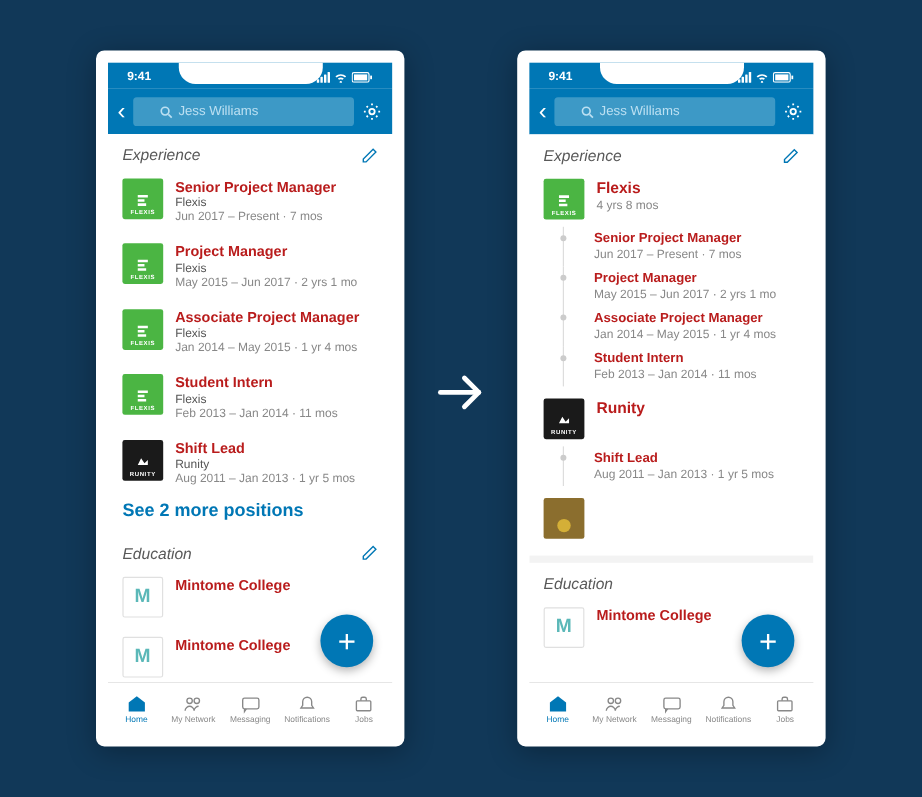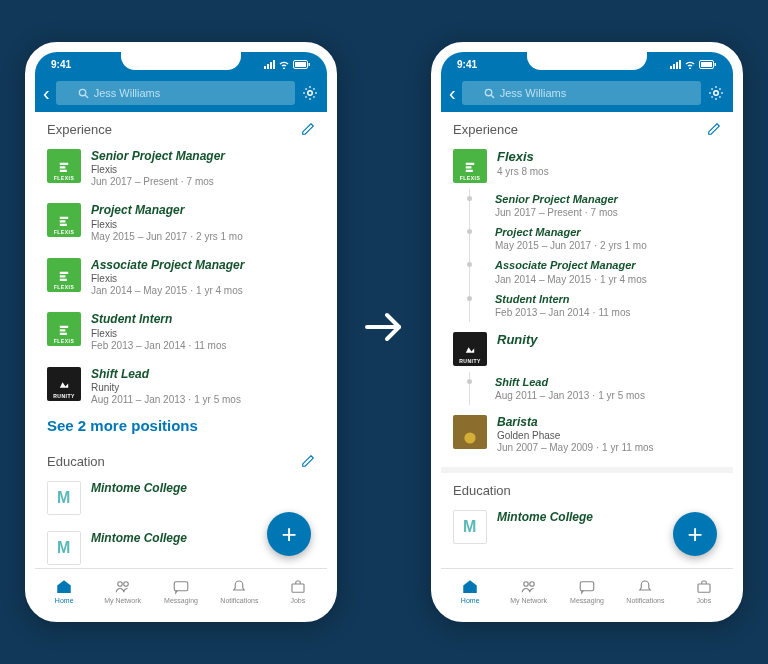--- a/index.html
+++ b/index.html
@@ -15,25 +15,25 @@
     overflow: hidden;
   }
   .arrow {
     color: #fff;
     font-size: 42px;
     font-weight: 300;
     user-select: none;
     margin: 0 -4px;
   }
   .phone {
-    width: 312px;
+    width: 257px;
     height: 580px;
     background: #fff;
     border: 10px solid #fff;
-    border-radius: 32px;
+    border-radius: 7px;
     box-shadow: 0 4px 24px rgba(0,0,0,0.3);
     position: relative;
     overflow: hidden;
   }
   .notch {
     position: absolute;
     top: 0;
     left: 50%;
     transform: translateX(-50%);
     width: 120px;
@@ -80,23 +80,24 @@
   .gear { color:#fff; }
   .scroll {
     height: 460px;
     overflow-y: auto;
     background:#fff;
   }
   .scroll::-webkit-scrollbar { width:0; }
   .section-head {
     display:flex;
     justify-content: space-between;
-    align-items: flex-start;
+    align-items: center;
     padding: 10px 12px 6px;
     color:#3b3b3b;
+    font-style:italic;
   }
   .section-head h3 { font-size: 13px; font-weight:500; color:#595959;}
   .pencil { color:#0077b5; }
   .item {
     display:flex;
     gap:10px;
     padding: 6px 12px 10px;
   }
   .logo {
     width: 34px; height: 34px;
@@ -111,21 +112,21 @@
     color:#fff;
     letter-spacing:0.5px;
     padding-bottom:2px;
   }
   .logo.flexis { background:#4bb543; }
   .logo.runity { background:#1a1a1a; }
   .logo.golden { background:#8b6e2e; }
   .logo.mintome { background:#fff; border:1px solid #e0e0e0; color:#5bb8b8; font-size:16px; justify-content:center; padding:0;}
   .logo svg { margin-bottom:1px; }
   .item-body { flex:1; min-width:0; }
-  .title { font-size:12px; font-weight:700; color:#14532d; line-height:1.2;font-style:italic; }
+  .title { font-size:12px; font-weight:700; color:#b91c1c; line-height:1.2; }
   .subtitle { font-size:10px; color:#555; margin-top:1px; }
   .meta { font-size:10px; color:#888; margin-top:1px; }
   .link { color:#0077b5; font-size:15px; font-weight:600; padding: 2px 12px 10px; }
   .grouped { padding-left: 54px; position:relative; padding-right:12px; padding-top:0; padding-bottom:8px;}
   .grouped::before {
     content:'';
     position:absolute;
     left: 28px;
     top:-4px;
     bottom:4px;
@@ -463,25 +464,20 @@
       <span class="dot"></span>
       <div class="title">Shift Lead</div>
       <div class="meta">Aug 2011 – Jan 2013 · 1 yr 5 mos</div>
     </div>
         <div class="item">
   <div class="logo golden">
             <svg width="16" height="16" viewBox="0 0 20 20" fill="#d4af37">
               <circle cx="10" cy="10" r="7"></circle>
             </svg>
           </div>
-  <div class="item-body">
-    <div class="title">Barista</div>
-    <div class="subtitle">Golden Phase</div>
-    <div class="meta">Jun 2007 – May 2009 · 1 yr 11 mos</div>
-  </div>
 </div>
       </div>
 
     <div class="section-head nomargin-sect">
       <h3>Education</h3>
     </div>
     <div>
         <div class="item">
     <div class="logo mintome">
             <span>M</span>

